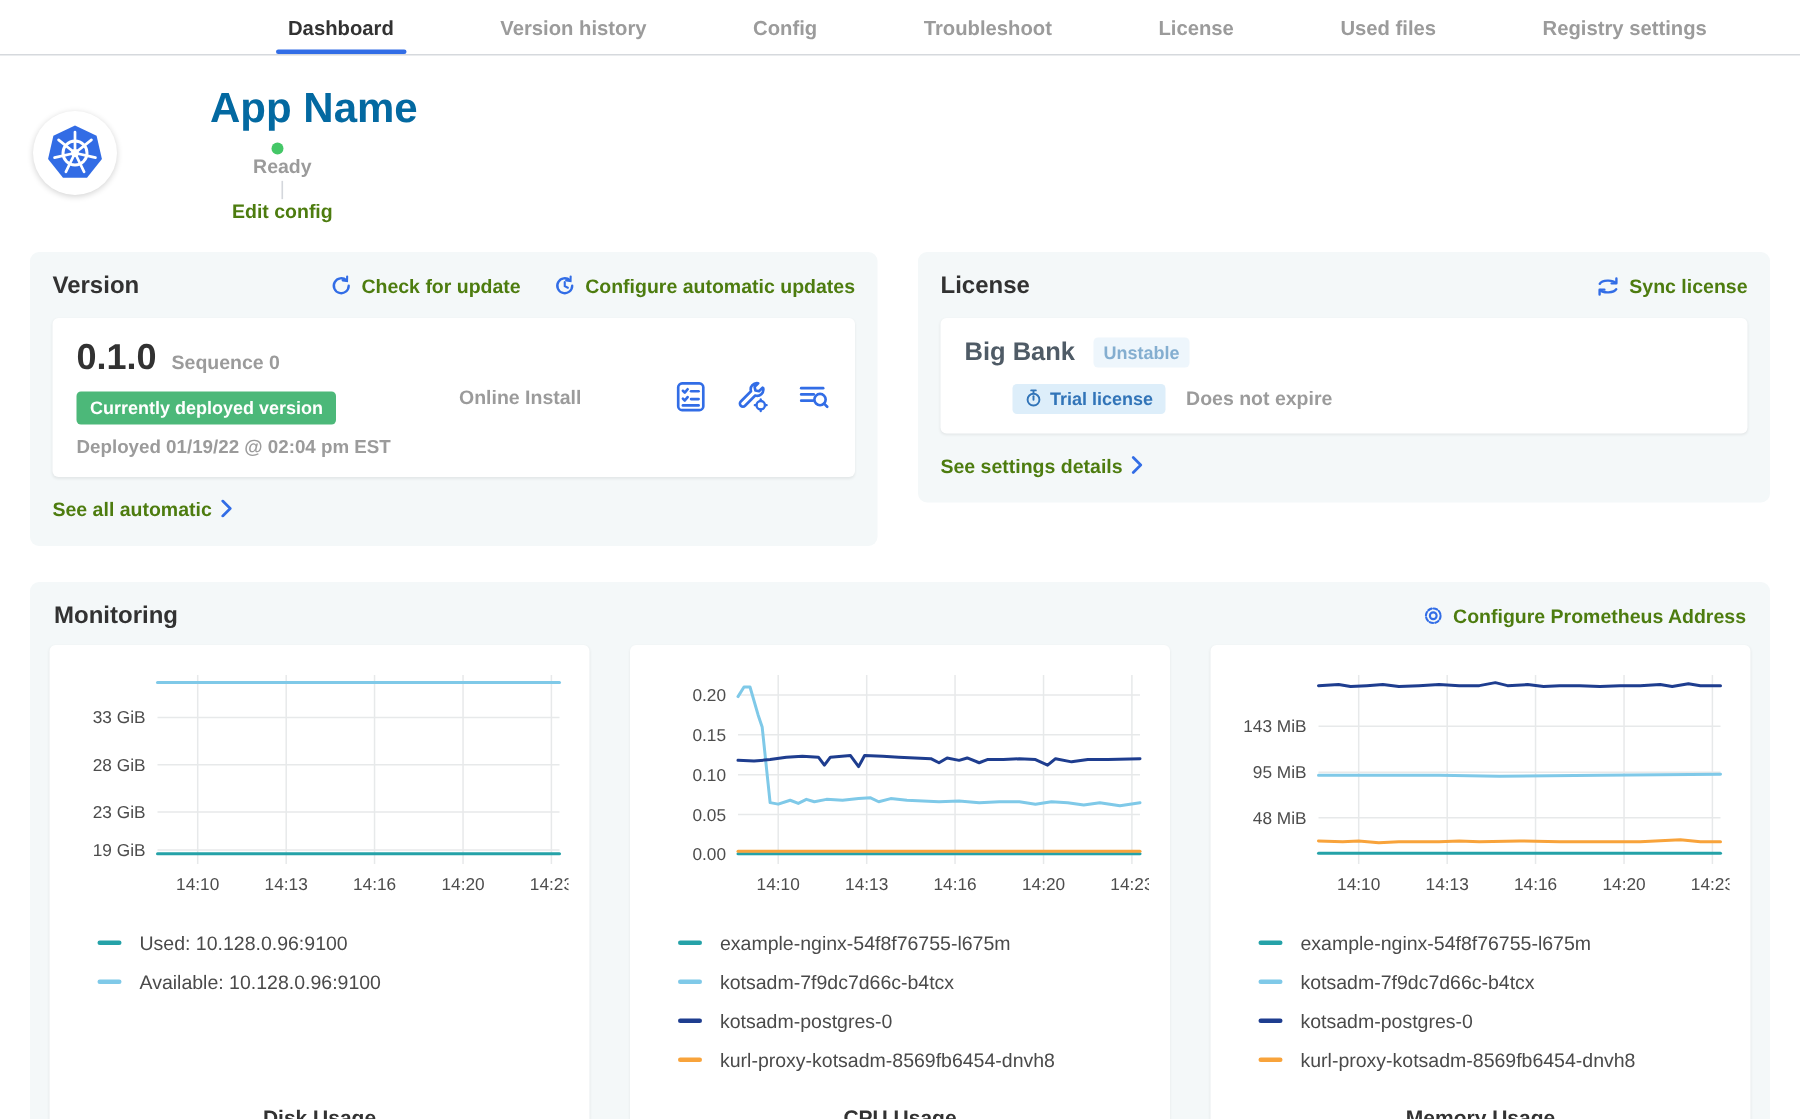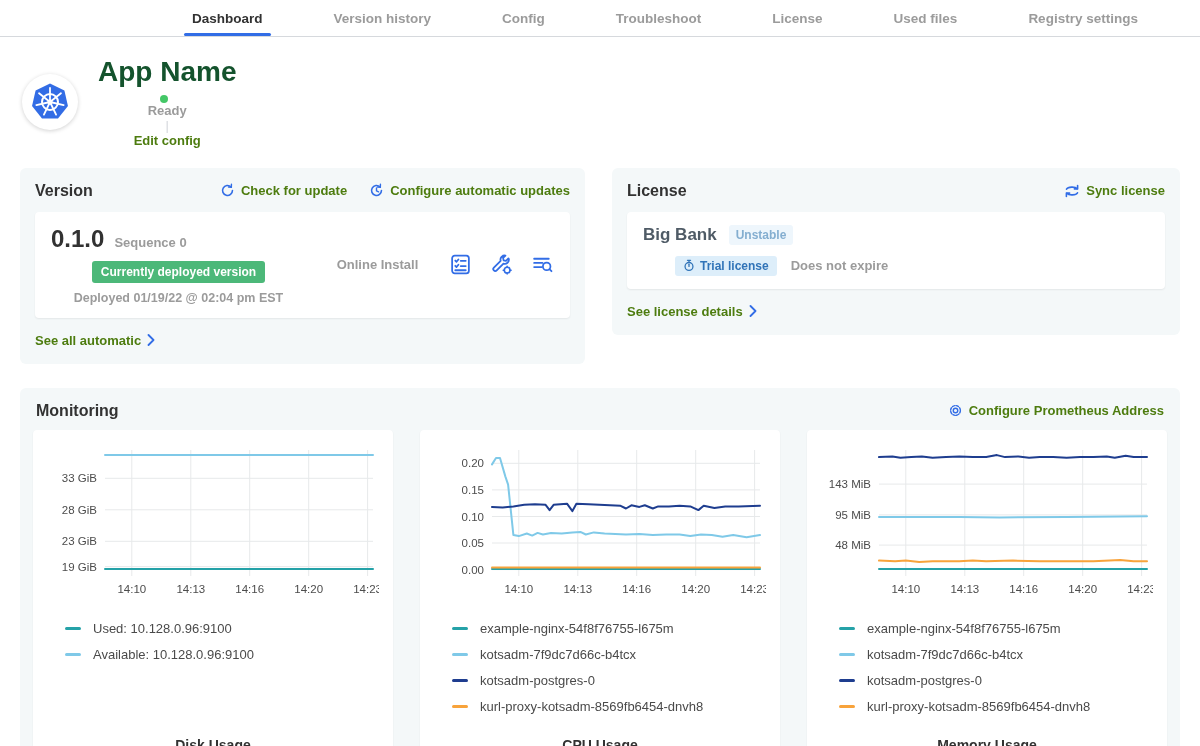--- a/index.html
+++ b/index.html
@@ -15,41 +15,41 @@
   .tab.active { color:#323232; }
   .tab.active::after { content:""; position:absolute; left:0; right:0; bottom:0;
     height:3px; background:#326de6; border-radius:2px; }
 
   
   .app-header { display:flex; align-items:center; padding:20px 0 14px 22px; }
   .app-icon-wrap { width:56px; height:56px; border-radius:50%; background:#fff;
     box-shadow:0 1px 4px rgba(0,0,0,.18); display:flex; align-items:center;
     justify-content:center; }
   .app-title-col { margin-left:20px; }
-  .app-title { font-size:28px; font-weight:bold; color:#14532d; line-height:1.1; }
+  .app-title { font-size:28px; font-weight:bold; color:#0369a1; line-height:1.1;margin-left:42px; }
   .app-status-row { display:flex; align-items:center; margin-top:7px; font-size:13px;flex-direction:column; }
   .status-dot { width:8px; height:8px; border-radius:50%; background:#44c767;
     margin-right:6px; }
   .status-text { color:#9b9b9b; font-weight:bold; }
   .vdiv { color:#d4d7dc; margin:0 10px; }
   .link { color:#4d7c0f; font-weight:bold; cursor:pointer; text-decoration:none;
     display:inline-flex; align-items:center; gap:6px; font-size:13px; }
 
   
   .cards-row { display:flex; gap:27px; padding:6px 20px 0 20px; align-items:flex-start; }
   .panel { background:#f4f8f9; border-radius:6px; padding:14px 15px 15px 15px; }
   .panel-head { display:flex; align-items:center; justify-content:space-between;
     margin-bottom:12px; }
   .panel-title { font-size:16px; font-weight:bold; color:#323232; }
   .head-links { display:flex; align-items:center; gap:22px; }
   .inner-card { background:#fff; border-radius:4px; box-shadow:0 1px 2px rgba(0,0,0,.07);
     padding:13px 16px; }
 
   .version-panel { width:565px; }
-  .version-inner { display:flex; align-items:center;text-align:center; }
+  .version-inner { display:flex; align-items:center; }
   .version-left { width:255px; }
   .ver-row { display:flex; align-items:baseline; gap:10px; }
   .ver-num { font-size:24px; font-weight:bold; color:#323232; }
   .ver-seq { font-size:13px; color:#9b9b9b; font-weight:bold; }
   .deployed-badge { display:inline-block; margin-top:8px; background:#4cb879;
     color:#fff; font-size:12px; font-weight:bold; padding:4px 9px; border-radius:3px; }
   .deployed-at { margin-top:8px; font-size:12.5px; color:#9b9b9b; font-weight:bold; }
   .install-type { font-size:13px; color:#9b9b9b; font-weight:bold; flex:1; }
   .ver-actions { display:flex; gap:18px; align-items:center; }
   .see-link { margin-top:13px; }
@@ -239,21 +239,21 @@
               <line x1="5.2" y1="1.4" x2="8.8" y2="1.4"></line>
             </svg>
           </span>
           <span>Trial license</span>
         </span>
         <span class="expiry">Does not expire</span>
       </div>
     </div>
     <div class="see-link">
       <a class="link">
-        <span>See license details</span>
+        <span>See settings details</span>
         <span class="icon">
           <svg width="8" height="12" viewBox="0 0 8 12" fill="none" stroke="#326de6" stroke-width="1.8" stroke-linecap="round" stroke-linejoin="round">
               <polyline points="1.5,1 6.5,6 1.5,11"></polyline>
             </svg>
         </span>
       </a>
     </div>
   </div>
 </div>
 

